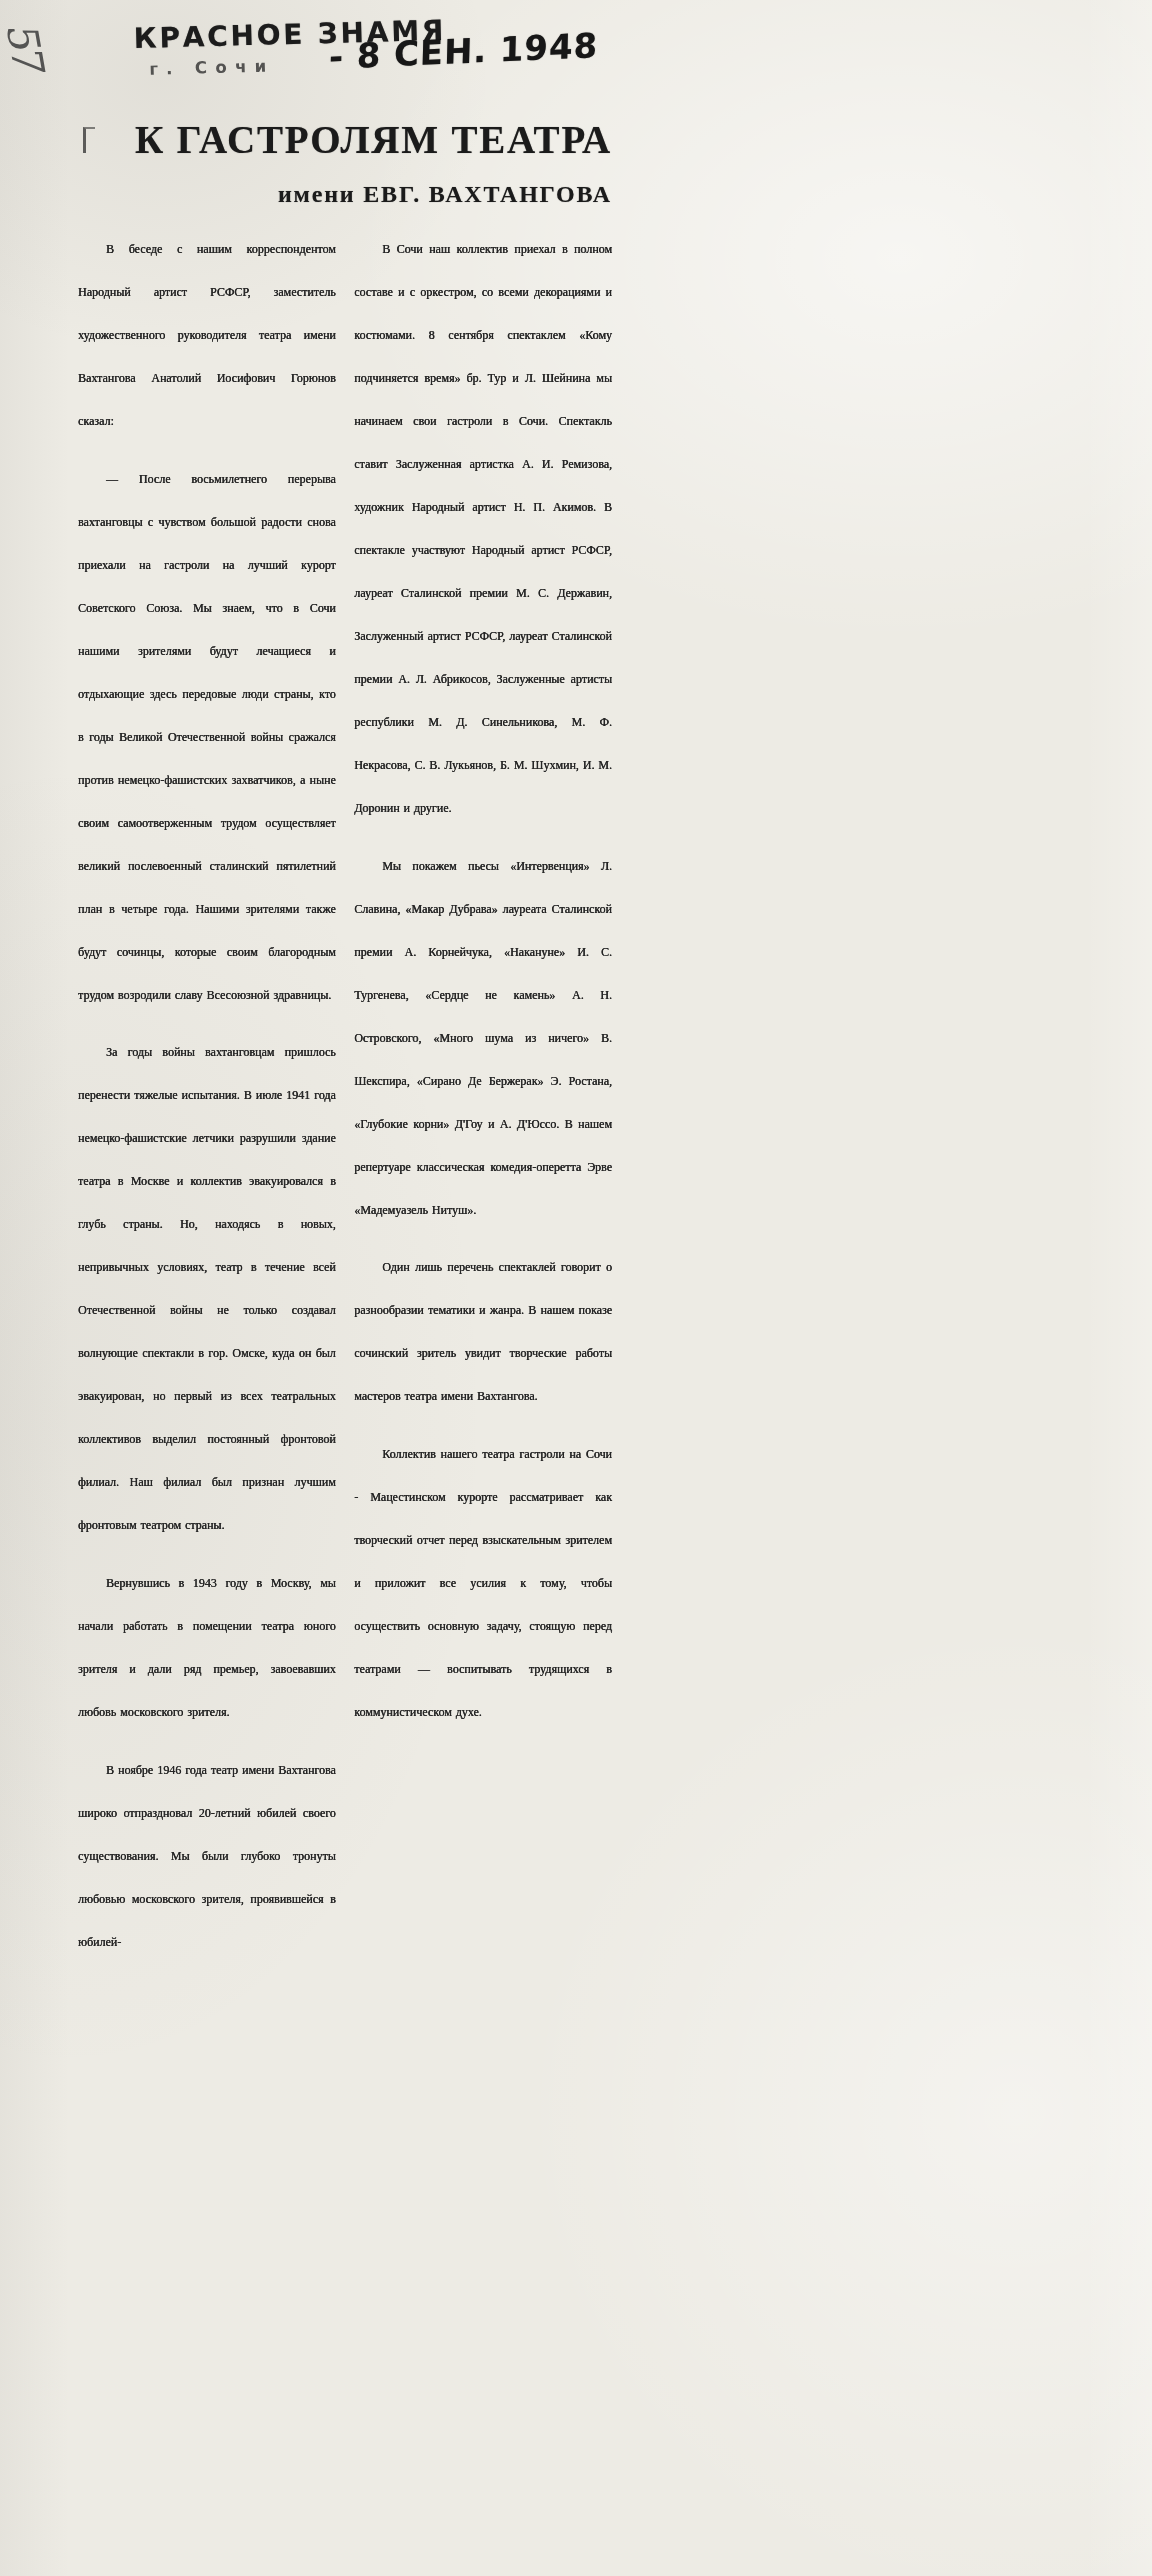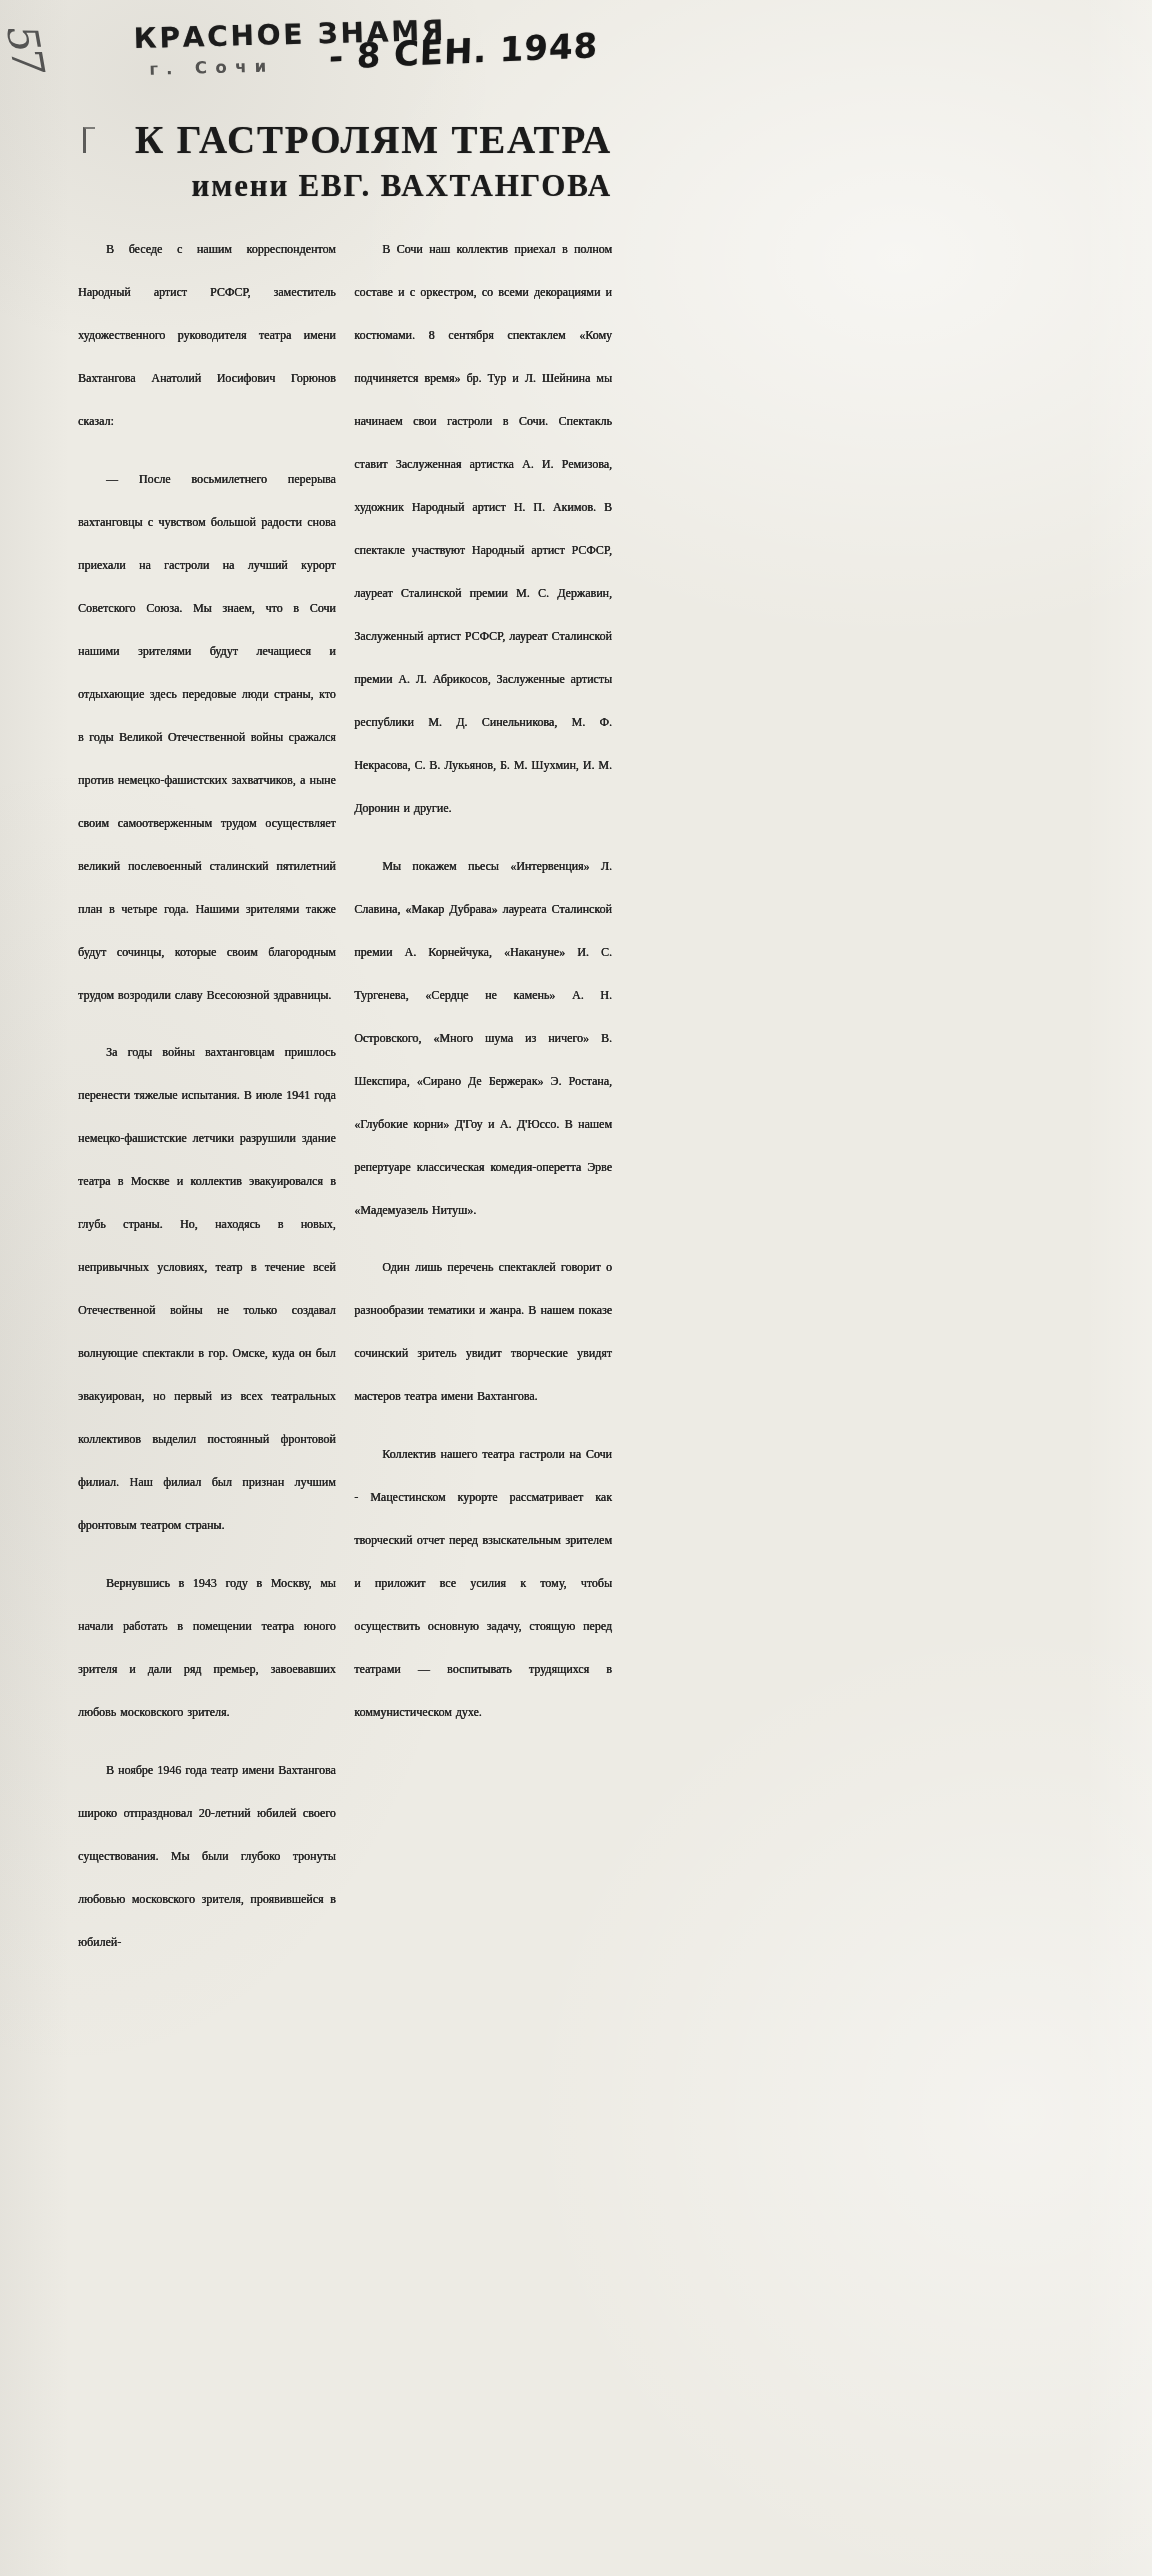--- a/index.html
+++ b/index.html
@@ -99,24 +99,24 @@
     color: #1b1b1b;
     font-weight: bold;
     text-shadow: 0 0 0.9px rgba(25,25,25,0.55);
   }
   .headline-line1 {
     font-size: 39px;
     letter-spacing: 1.8px;
     line-height: 44px;
   }
   .headline-line2 {
-    font-size: 31px;
+    font-size: 24px;
     letter-spacing: 1.8px;
     line-height: 40px;
-    margin-top: 4px;
+    margin-top: 12px;
   }
 
   .columns {
     position: absolute;
     left: 78px;
     top: 228px;
     width: 534px;
     display: flex;
     gap: 18.4px;
   }
@@ -162,20 +162,20 @@
       <p>В беседе с нашим корреспондентом Народный артист РСФСР, заместитель художественного руководителя театра имени Вахтангова Анатолий Иосифович Горюнов сказал:</p>
       <p>— После восьмилетнего перерыва вахтанговцы с чувством большой радости снова приехали на гастроли на лучший курорт Советского Союза. Мы знаем, что в Сочи нашими зрителями будут лечащиеся и отдыхающие здесь передовые люди страны, кто в годы Великой Отечественной войны сражался против немецко-фашистских захватчиков, а ныне своим самоотверженным трудом осуществляет великий послевоенный сталинский пятилетний план в четыре года. Нашими зрителями также будут сочинцы, которые своим благородным трудом возродили славу Всесоюзной здравницы.</p>
       <p>За годы войны вахтанговцам пришлось перенести тяжелые испытания. В июле 1941 года немецко-фашистские летчики разрушили здание театра в Москве и коллектив эвакуировался в глубь страны. Но, находясь в новых, непривычных условиях, театр в течение всей Отечественной войны не только создавал волнующие спектакли в гор. Омске, куда он был эвакуирован, но первый из всех театральных коллективов выделил постоянный фронтовой филиал. Наш филиал был признан лучшим фронтовым театром страны.</p>
       <p>Вернувшись в 1943 году в Москву, мы начали работать в помещении театра юного зрителя и дали ряд премьер, завоевавших любовь московского зрителя.</p>
       <p>В ноябре 1946 года театр имени Вахтангова широко отпраздновал 20-летний юбилей своего существования. Мы были глубоко тронуты любовью московского зрителя, проявившейся в юбилей-</p>
     </div>
 
     <div class="col">
       <p>В Сочи наш коллектив приехал в полном составе и с оркестром, со всеми декорациями и костюмами. 8 сентября спектаклем «Кому подчиняется время» бр. Тур и Л. Шейнина мы начинаем свои гастроли в Сочи. Спектакль ставит Заслуженная артистка А. И. Ремизова, художник Народный артист Н. П. Акимов. В спектакле участвуют Народный артист РСФСР, лауреат Сталинской премии М. С. Державин, Заслуженный артист РСФСР, лауреат Сталинской премии А. Л. Абрикосов, Заслуженные артисты республики М. Д. Синельникова, М. Ф. Некрасова, С. В. Лукьянов, Б. М. Шухмин, И. М. Доронин и другие.</p>
       <p>Мы покажем пьесы «Интервенция» Л. Славина, «Макар Дубрава» лауреата Сталинской премии А. Корнейчука, «Накануне» И. С. Тургенева, «Сердце не камень» А. Н. Островского, «Много шума из ничего» В. Шекспира, «Сирано Де Бержерак» Э. Ростана, «Глубокие корни» Д'Гоу и А. Д'Юссо. В нашем репертуаре классическая комедия-оперетта Эрве «Мадемуазель Нитуш».</p>
-      <p>Один лишь перечень спектаклей говорит о разнообразии тематики и жанра. В нашем показе сочинский зритель увидит творческие увидят мастеров театра имени Вахтангова.</p>
+      <p>Один лишь перечень спектаклей говорит о разнообразии тематики и жанра. В нашем показе сочинский зритель увидит творческие работы мастеров театра имени Вахтангова.</p>
       <p>Коллектив нашего театра гастроли на Сочи - Мацестинском курорте рассматривает как творческий отчет перед взыскательным зрителем и приложит все усилия к тому, чтобы осуществить основную задачу, стоящую перед театрами — воспитывать трудящихся в коммунистическом духе.</p>
     </div>
 
   </div>
 
 </div>
 
 
 </body></html>

